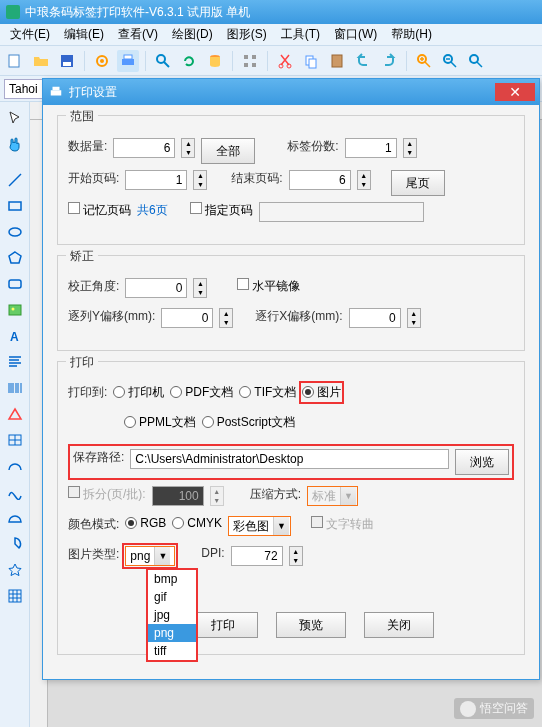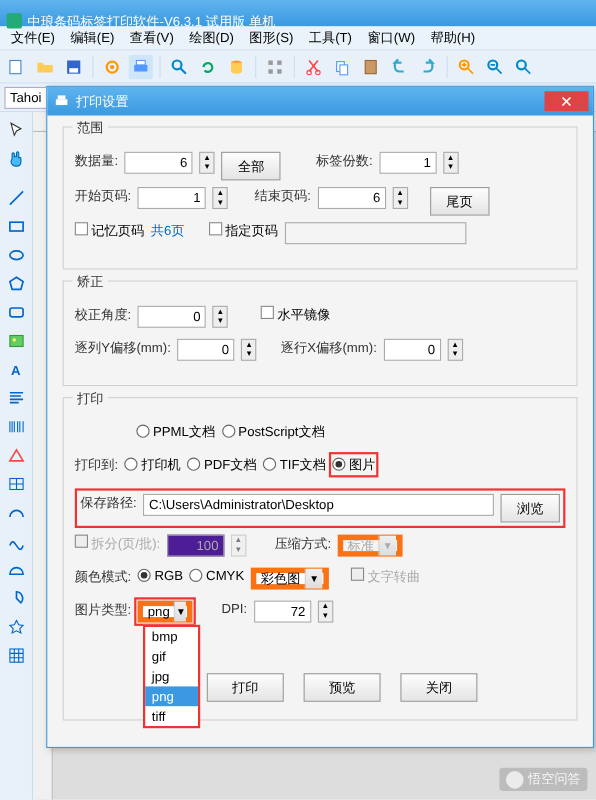--- a/index.html
+++ b/index.html
@@ -1,18 +1,18 @@
 <!DOCTYPE html>
 <html><head>
 <meta charset="utf-8">
 <style>
 * { box-sizing: border-box; margin: 0; padding: 0; font-family: "Microsoft YaHei", SimSun, sans-serif; font-size: 12px; }
 body { background: #f0f0f0; width: 542px; height: 727px; overflow: hidden; position: relative; }
 
-.titlebar { background: linear-gradient(#5fb4ee, #3a99e0); color: #fff; height: 24px; display: flex; padding: 12px 6px; }
+.titlebar { background: linear-gradient(#5fb4ee, #3a99e0); color: #fff; height: 24px; display: flex; align-items: center; padding: 12px 6px; }
 .titlebar .app-icon { width: 14px; height: 14px; background: #2a7; border-radius: 2px; margin-right: 5px; }
 .menubar { background: #eaf3fb; height: 22px; display: flex; align-items: center; padding: 0 4px; gap: 2px; border-bottom: 1px solid #c9dced; }
 .menubar span { padding: 2px 6px; cursor: default; }
 
 .toolbar { background: #e8f1fa; height: 30px; display: flex; align-items: center; padding: 0 4px; gap: 4px; border-bottom: 1px solid #c9dced; }
 .tbtn { width: 22px; height: 22px; display: flex; align-items: center; justify-content: center; border-radius: 2px; cursor: pointer; }
 .tsep { width: 1px; height: 20px; background: #c9dced; margin: 0 2px; }
 .ico { width: 16px; height: 16px; }
 
 .font-row { background: #e8f1fa; height: 26px; display: flex; align-items: center; padding: 0 4px; border-bottom: 1px solid #c9dced; }
@@ -37,29 +37,29 @@
 .num { border: 1px solid #aaa; background: #fff; height: 20px; width: 62px; text-align: right; padding: 0 4px; }
 .num.sm { width: 52px; }
 .spin { border: 1px solid #aaa; background: #eee; width: 14px; height: 20px; display: flex; flex-direction: column; }
 .spin div { flex: 1; font-size: 7px; text-align: center; line-height: 9px; cursor: pointer; }
 .btn { border: 1px solid #999; background: linear-gradient(#fdfdfd,#e4e4e4); height: 26px; padding: 0 14px; display: flex; align-items: center; cursor: pointer; }
 .chk { width: 12px; height: 12px; border: 1px solid #888; background: #fff; display: inline-block; margin-right: 3px; position: relative; }
 .chk.dis { background: #eee; }
 .radio { width: 12px; height: 12px; border: 1px solid #666; border-radius: 50%; background: #fff; display: inline-block; margin-right: 3px; position: relative; vertical-align: -2px; }
 .radio.on::after { content: ''; position: absolute; left: 2px; top: 2px; width: 6px; height: 6px; background: #333; border-radius: 50%; }
 .txt { border: 1px solid #aaa; background: #fff; height: 20px; padding: 0 4px; flex: 1; }
-.sel { border: 5px solid #f97316; background: #fff; height: 20px; padding: 0 4px 0 4px; display: flex; align-items: center; }
+.sel { border: 1px solid #f97316; background: #fff; height: 20px; padding: 0 4px 0 4px; display: flex; align-items: center; }
 .sel .arr { width: 16px; height: 18px; background: linear-gradient(#f0f0f0,#ddd); border-left: 1px solid #ccc; margin-left: 4px; margin-right: -3px; text-align: center; font-size: 9px; line-height: 18px; }
 .link { color: #06c; cursor: pointer; }
 
 .redbox { border: 2px solid #e33 !important; }
 .redwrap { position: relative; }
 .redwrap::before { content:''; position:absolute; inset:-3px; border:2px solid #e33; pointer-events:none; }
 
-.dropdown { position: absolute; border: 1px solid #666; background: #fff; width: 52px; z-index: 10; }
+.dropdown { position: absolute; border: 1px solid #666; background: #fff; width: 52px; z-index: 10; margin-left: 16px; }
 .dropdown div { padding: 2px 6px; cursor: pointer; }
 .dropdown div.sel-item { background: #3a99e0; color: #fff; }
 
 .btn-row { display: flex; gap: 18px; justify-content: center; margin-top: 12px; }
 .btn-row .btn { padding: 0 22px; }
 
 .watermark { position: absolute; right: 8px; bottom: 8px; color: rgba(255,255,255,.85); font-size: 14px; background: rgba(0,0,0,.15); padding: 2px 6px; border-radius: 3px; display: flex; align-items: center; gap: 4px; text-align: center; }
 .watermark .wm-icon { width: 16px; height: 16px; background: #fff; border-radius: 50%; opacity: .7; }
 
 .canvas-area { flex: 1; background: #ddd; position: relative; }
@@ -386,39 +386,39 @@
         <input class="num sm" value="0" style="">
         <div class="spin">
             <div>▲</div>
             <div>▼</div>
           </div>
       </div>
     </div>
 
     <div class="group" style="padding-bottom:16px">
       <span class="legend">打印</span>
-      <div class="row" style="padding-left:56px">
-        <label><span class="radio"></span><span>PPML文档</span></label>
-        <label><span class="radio"></span><span>PostScript文档</span></label>
-      </div>
       <div class="row">
         <span class="lbl">打印到:</span>
         <label><span class="radio"></span><span>打印机</span></label>
         <label><span class="radio"></span><span>PDF文档</span></label>
         <label><span class="radio"></span><span>TIF文档</span></label>
         <span class="redwrap"><label><span class="radio on"></span><span>图片</span></label></span>
       </div>
+      <div class="row" style="padding-left:56px">
+        <label><span class="radio"></span><span>PPML文档</span></label>
+        <label><span class="radio"></span><span>PostScript文档</span></label>
+      </div>
       <div class="row redbox" style="padding:3px">
         <span class="lbl">保存路径:</span>
         <input class="txt" value="C:\Users\Administrator\Desktop" style="">
         <div class="btn">浏览</div>
       </div>
       <div class="row">
         <label style="color:#aaa"><span class="chk dis"></span><span>拆分(页/批):</span></label>
-        <input class="num sm" style="color: rgb(170, 170, 170); background: #4c1d95;" disabled="" value="100">
+        <input class="num sm" style="color: rgb(170, 170, 170); background: #404040;" disabled="" value="100">
         <div class="spin" style="opacity:.5">
             <div>▲</div>
             <div>▼</div>
           </div>
         <span style="width:14px"></span>
         <span class="lbl">压缩方式:</span>
         <div class="sel" style="color:#aaa;background:#f4f4f4">
             <span>标准</span>
             <span class="arr">▼</span>
           </div>

